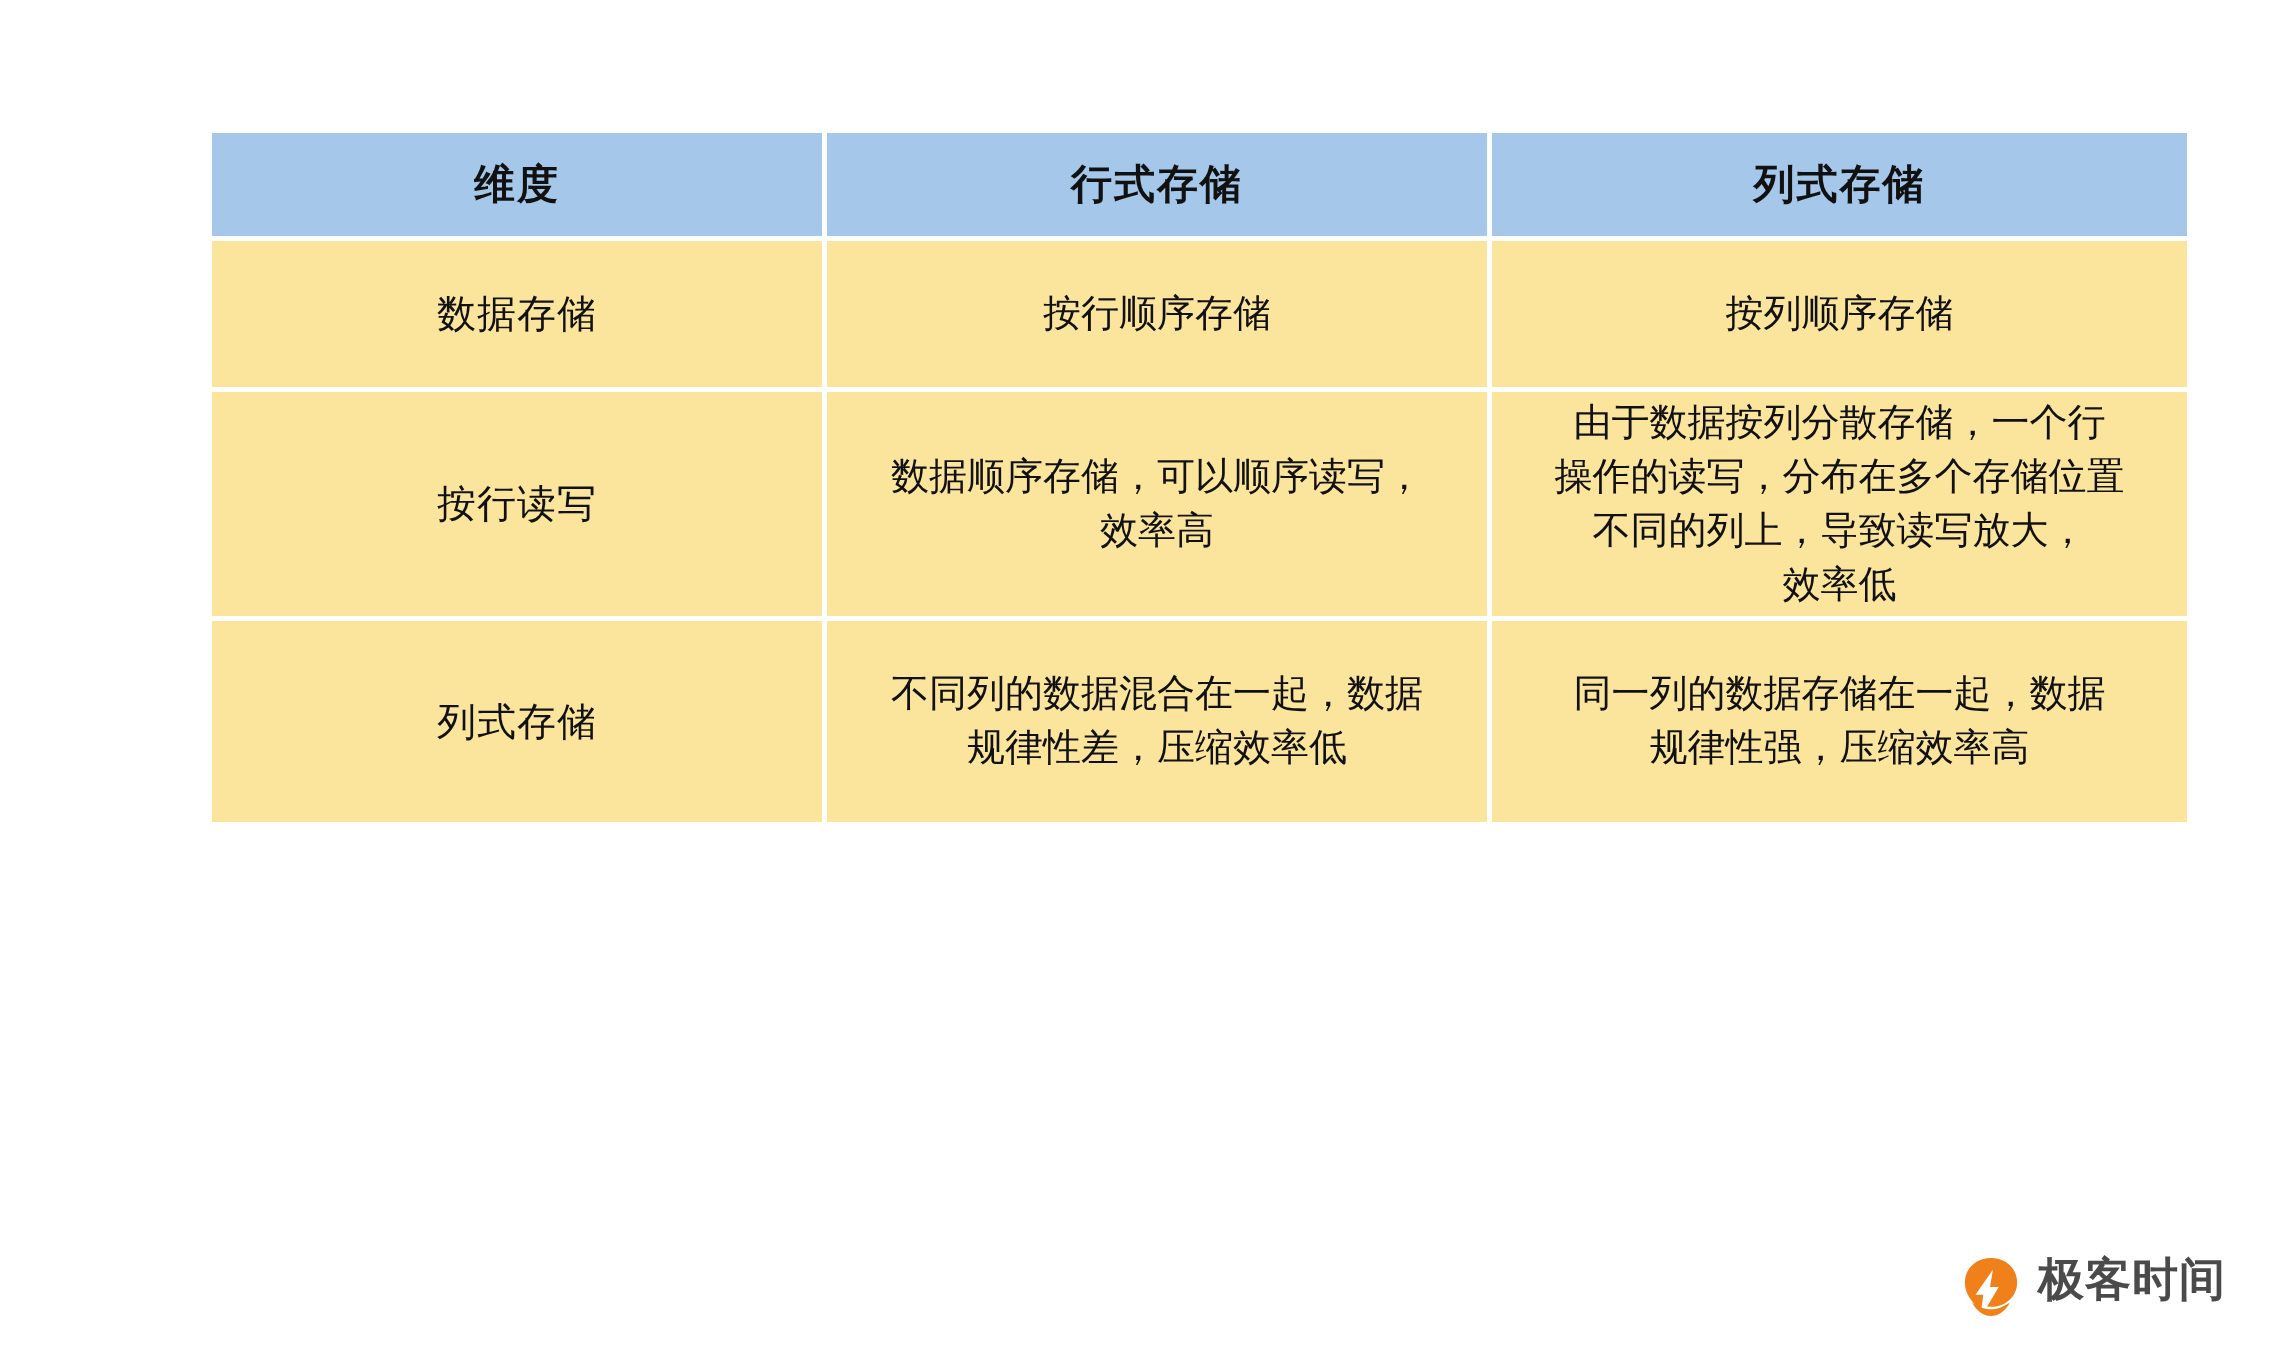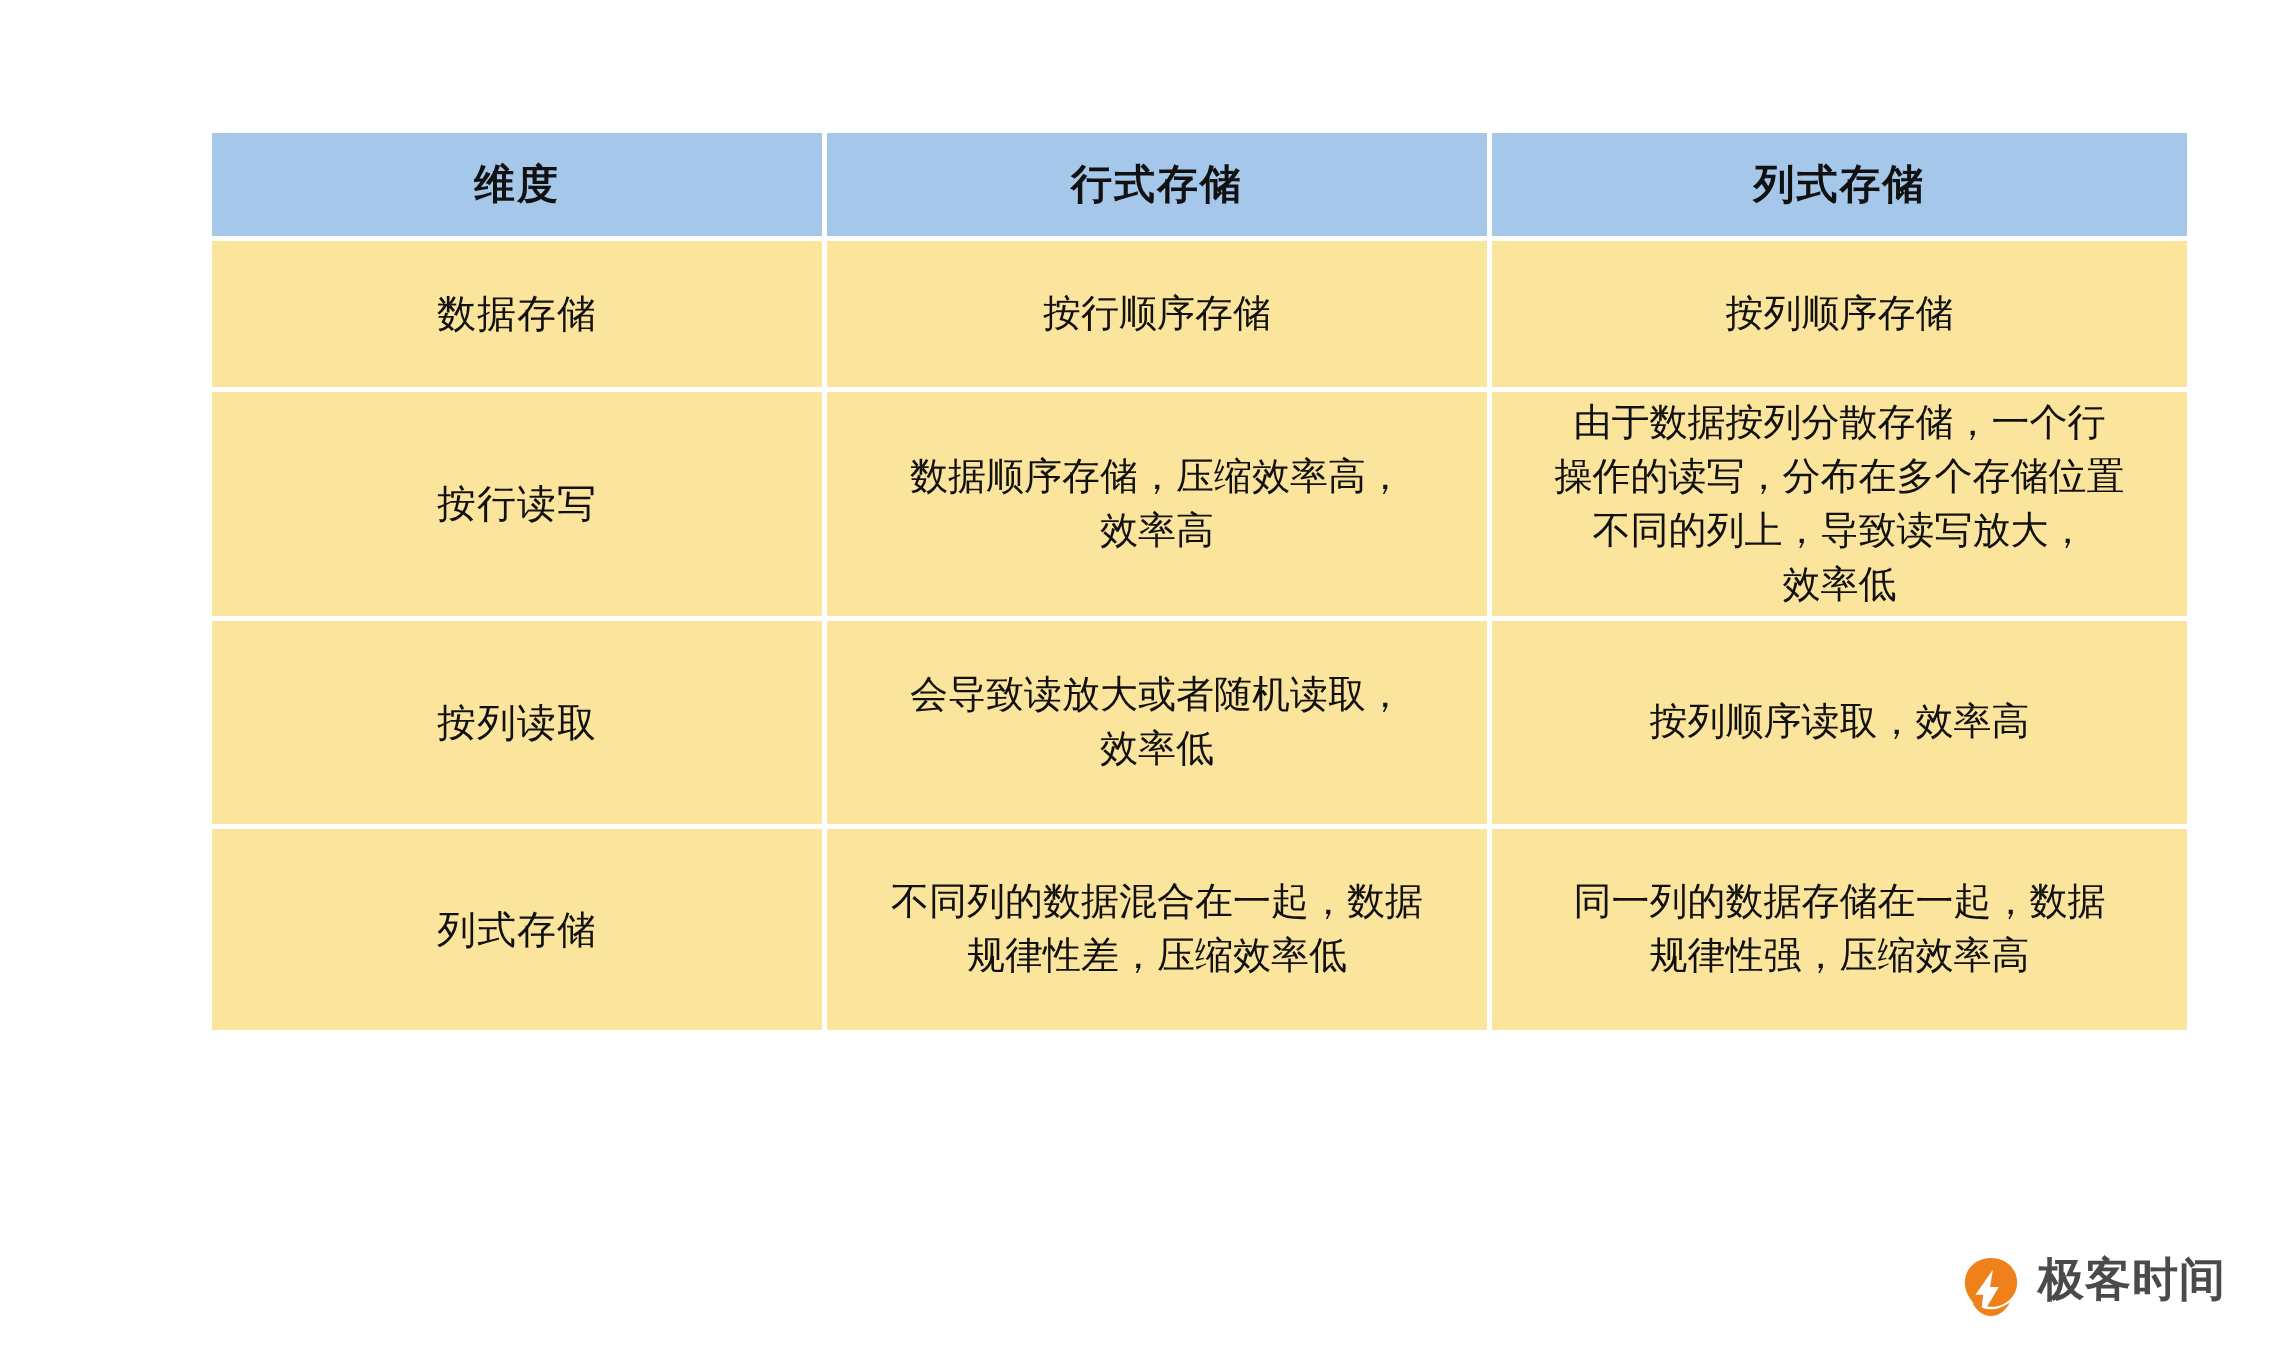--- a/index.html
+++ b/index.html
@@ -128,32 +128,26 @@
       </tr>
     </thead>
     <tbody>
       <tr class="r-0">
         <td class="dim-cell">数据存储</td>
         <td>按行顺序存储</td>
         <td>按列顺序存储</td>
       </tr>
       <tr class="r-1">
         <td class="dim-cell">按行读写</td>
-        <td>数据顺序存储，压缩效率高，
+        <td>数据顺序存储，可以顺序读写，
 效率高</td>
         <td>由于数据按列分散存储，一个行
 操作的读写，分布在多个存储位置
 不同的列上，导致读写放大，
 效率低</td>
-      </tr>
-      <tr class="r-2">
-        <td class="dim-cell">按列读取</td>
-        <td>会导致读放大或者随机读取，
-效率低</td>
-        <td>按列顺序读取，效率高</td>
       </tr>
       <tr class="r-3">
         <td class="dim-cell">列式存储</td>
         <td>不同列的数据混合在一起，数据
 规律性差，压缩效率低</td>
         <td>同一列的数据存储在一起，数据
 规律性强，压缩效率高</td>
       </tr>
     </tbody>
   </table>

